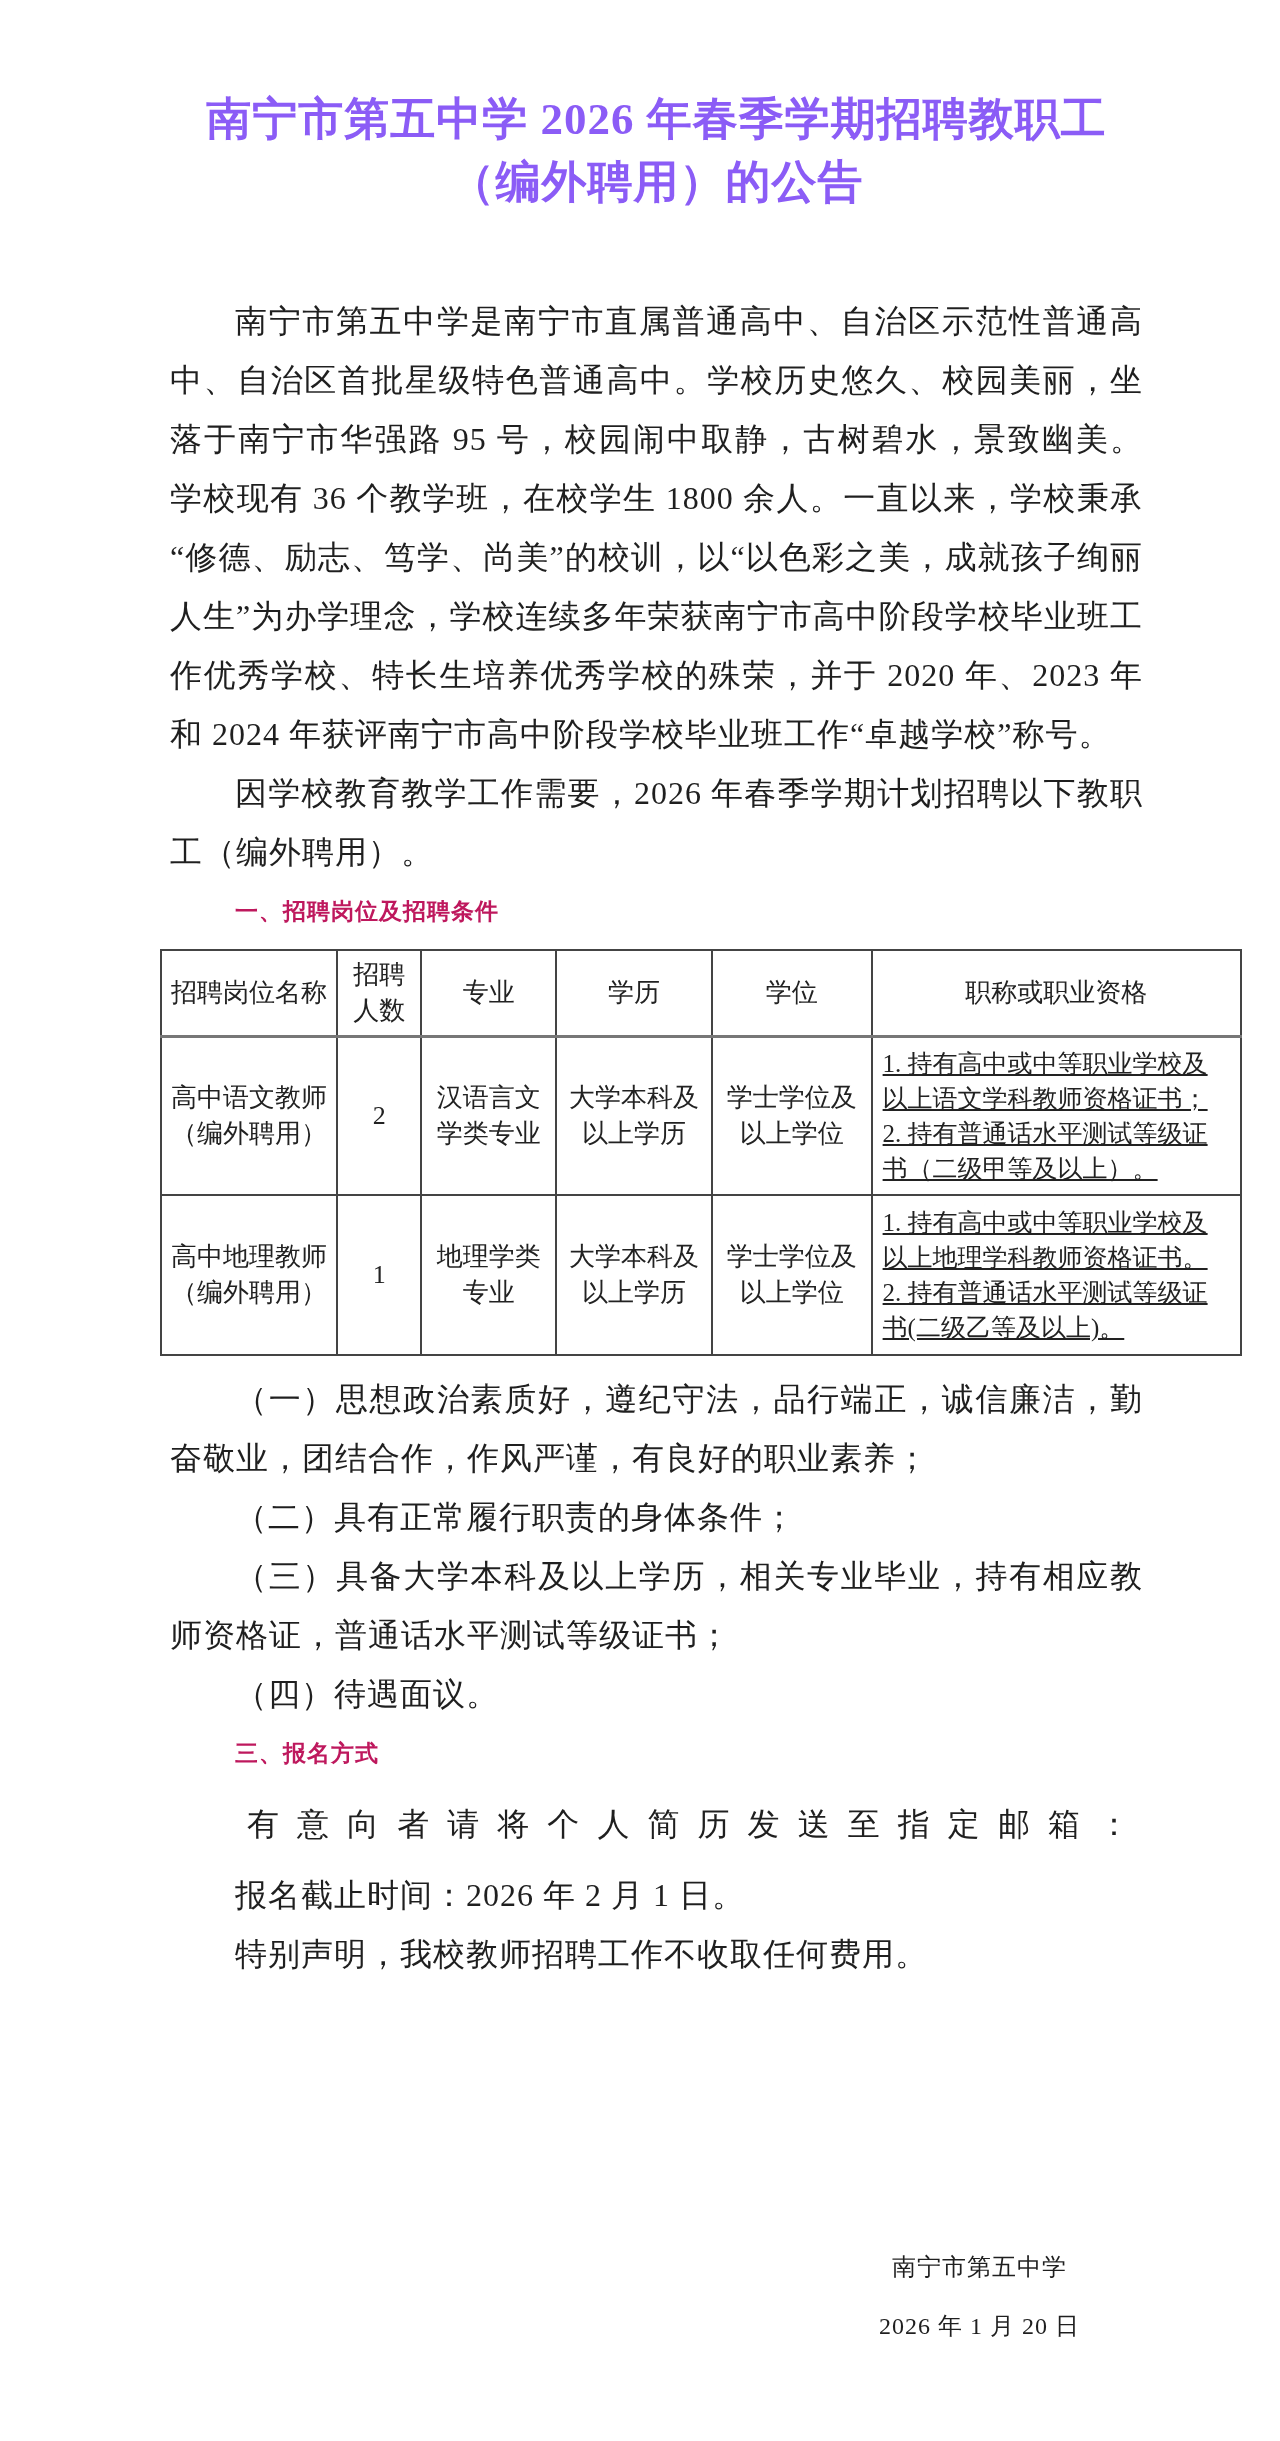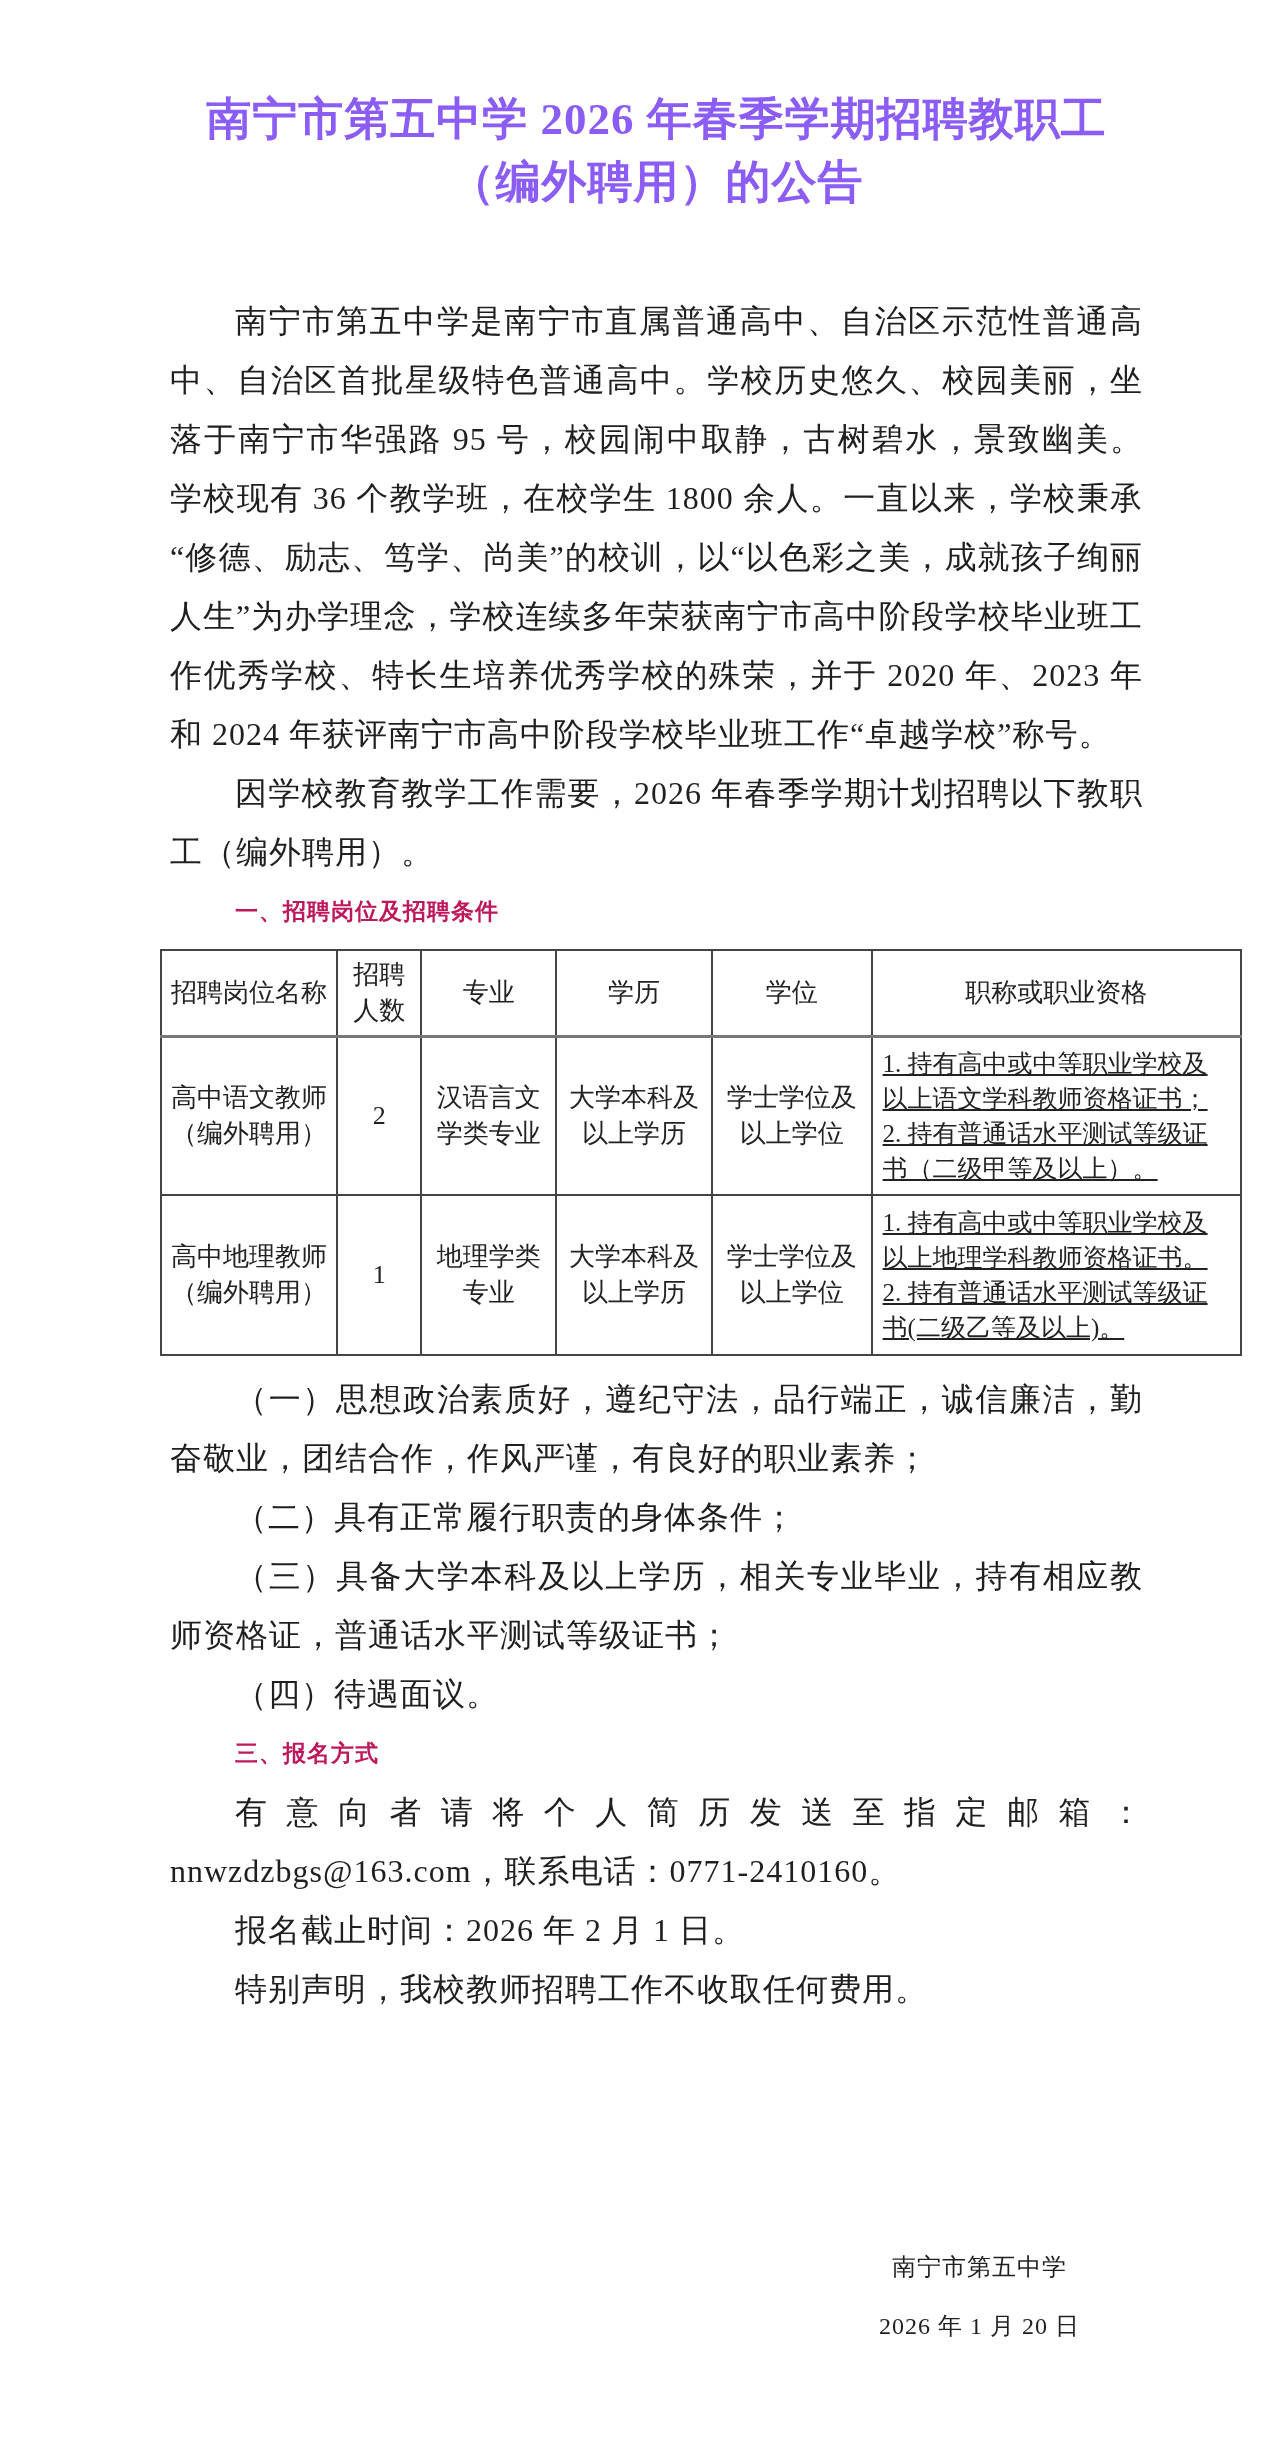--- a/index.html
+++ b/index.html
@@ -70,21 +70,21 @@
     padding:8px 10px;
     text-decoration:underline;
   }
   .col-post{width:16.3%;}
   .col-count{width:7.8%;}
   .col-major{width:12.5%;}
   .col-edu{width:14.4%;}
   .col-degree{width:14.8%;}
   .col-qual{width:34.2%;}
   .line-stretch{
-    margin:0;
+    margin:12px;
     text-align:justify;
     text-align-last:justify;
     text-indent:65px;
   }
   .line-plain{margin:0;text-indent:0;}
   .signature{
     position:absolute;
     top:2238px;left:0;
     width:1280px;
     font-size:24px;
@@ -161,21 +161,20 @@
 
 
       <p class="para">（一）思想政治素质好，遵纪守法，品行端正，诚信廉洁，勤奋敬业，团结合作，作风严谨，有良好的职业素养；</p>
       <p class="para">（二）具有正常履行职责的身体条件；</p>
       <p class="para">（三）具备大学本科及以上学历，相关专业毕业，持有相应教师资格证，普通话水平测试等级证书；</p>
       <p class="para">（四）待遇面议。</p>
 
       <h2 class="sec-heading">三、报名方式</h2>
 
       <p class="line-stretch">有意向者请将个人简历发送至指定邮箱：</p>
-      <p class="line-plain">nnwzdzbgs@163.com，联系电话：0771-2410160。</p>
       <p class="para">报名截止时间：2026 年 2 月 1 日。</p>
       <p class="para">特别声明，我校教师招聘工作不收取任何费用。</p>
 
     </div>
   </div>
 
   <div class="signature">
     <div class="sig-block">
       <div>南宁市第五中学</div>
       <div>2026 年 1 月 20 日</div>

